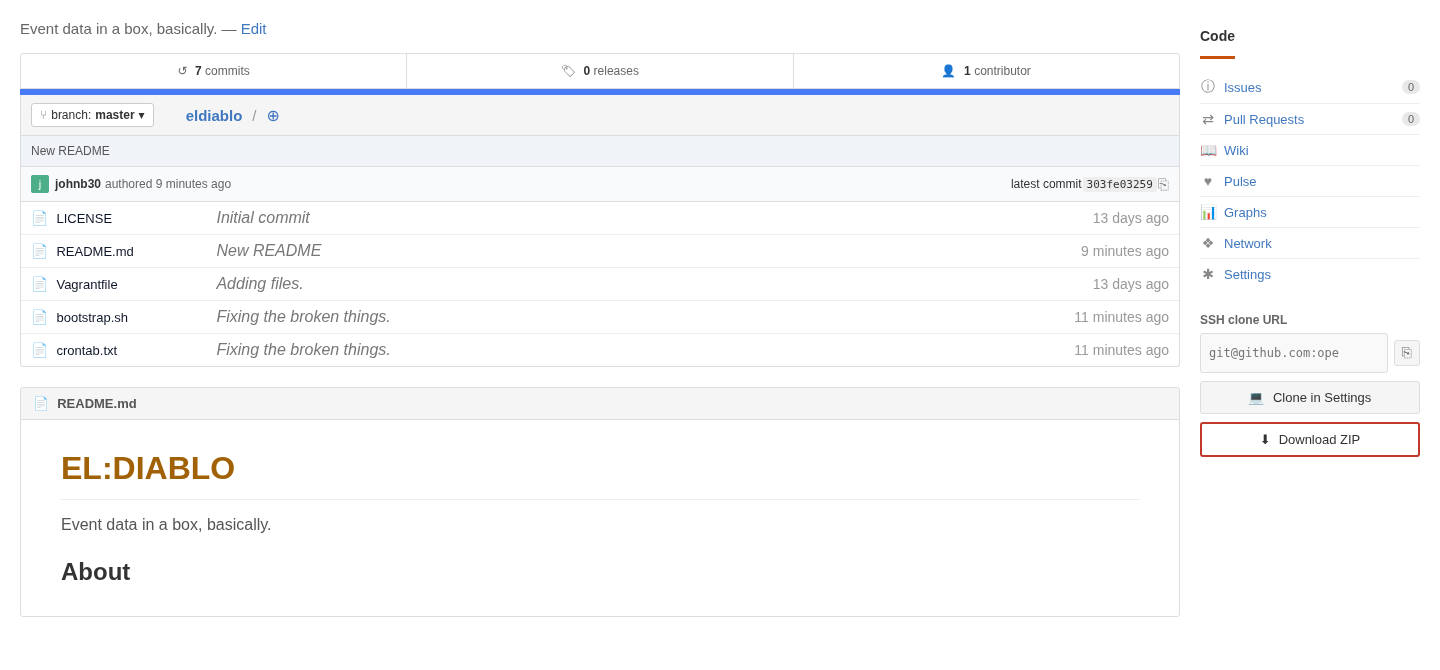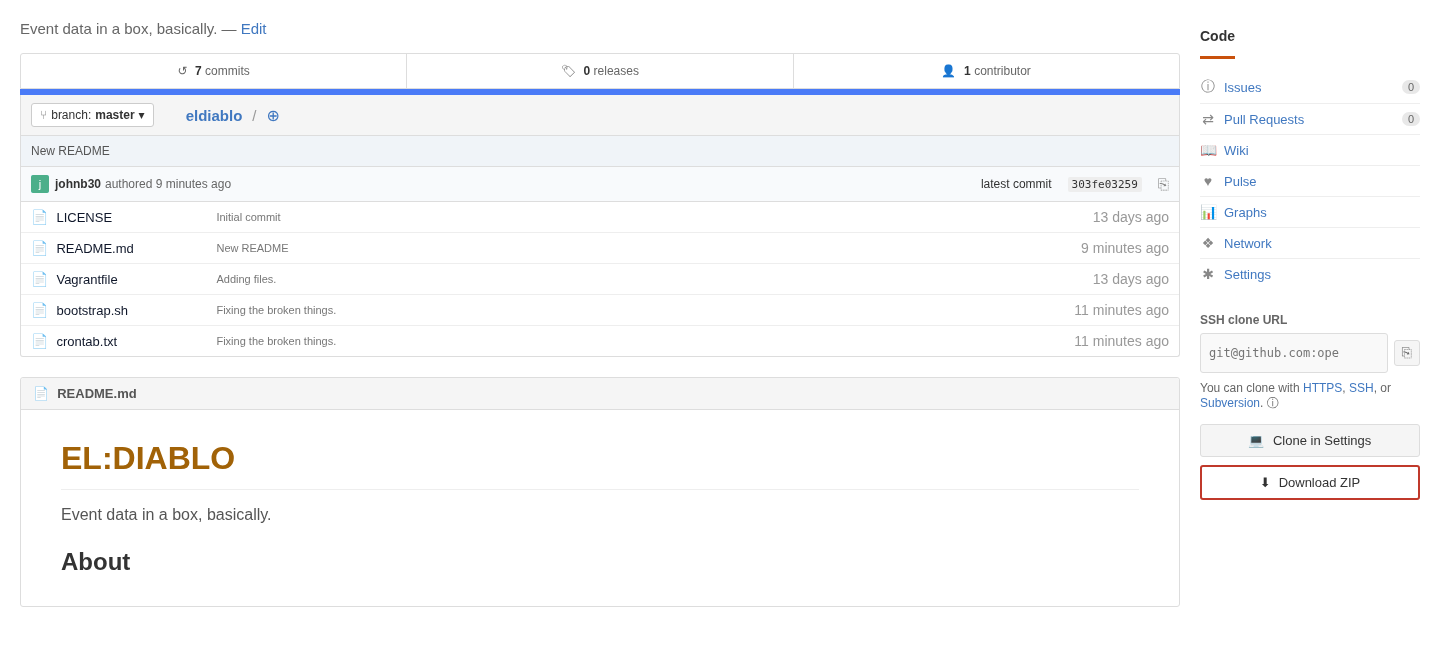--- a/index.html
+++ b/index.html
@@ -32,29 +32,29 @@
     .slash { font-size: 15px; color: #999; margin: 0 2px; }
     .add-file-icon { color: #4078c0; font-size: 16px; cursor: pointer; }
 
     
     .file-table { border: 1px solid #ddd; border-top: none; border-radius: 0 0 3px 3px; overflow: hidden; }
     .file-table-header { background: #f0f4f8; padding: 8px 10px; font-size: 12px; color: #555; border-bottom: 1px solid #ddd; }
     .file-table-commit-row { display: flex; align-items: center; padding: 8px 10px; background: #f8fafc; border-bottom: 1px solid #ddd; font-size: 12px; }
     .commit-author-avatar { width: 18px; height: 18px; background: #6cc; border-radius: 2px; margin-right: 6px; display: inline-flex; align-items: center; justify-content: center; overflow: hidden; }
     .commit-author { font-weight: bold; color: #333; }
     .commit-message { color: #666; margin-left: 4px; }
-    .commit-meta { margin-left: auto; display: flex; align-items: center; gap: 16px; padding-left: 21px; }
+    .commit-meta { margin-left: auto; display: flex; align-items: center; gap: 1px; padding-left: 21px; }
     .commit-hash { font-family: monospace; background: #eee; padding: 1px 4px; border-radius: 2px; font-size: 11px; }
     .copy-icon { color: #888; cursor: pointer; font-size: 14px; }
 
     .file-row { display: flex; align-items: center; padding: 7px 10px; border-bottom: 1px solid #eee; font-size: 13px; }
     .file-row:last-child { border-bottom: none; }
     .file-icon { color: #888; margin-right: 8px; font-size: 14px; }
     .file-name { color: #0f172a; text-decoration: none; flex: 0 0 160px; }
-    .file-commit { color: #777; flex: 1; font-size: 11px; }
+    .file-commit { color: #777; flex: 1; font-size: 16px; font-style: italic; }
     .file-age { color: #999; font-size: 14px; margin-left: auto; white-space: nowrap; }
 
     
     .readme-section { border: 1px solid #ddd; border-radius: 3px; margin-top: 20px; }
     .readme-header { display: flex; align-items: center; gap: 8px; padding: 8px 12px; background: #f5f5f5; border-bottom: 1px solid #ddd; font-size: 13px; font-weight: bold; color: #555; border-radius: 3px 3px 0 0; }
     .readme-body { padding: 30px 40px; }
     .readme-title { font-size: 32px; font-weight: bold; color: #a16207; border-bottom: 1px solid #eee; padding-bottom: 12px; margin-bottom: 16px; }
     .readme-subtitle { font-size: 16px; color: #555; margin-bottom: 24px; }
     .readme-about { font-size: 24px; font-weight: bold; color: #333; }
     .sidebar-section { font-size: 14px; font-weight: bold; color: #333; padding: 8px 0 12px 0; border-bottom: 3px solid #c9510c; display: inline-block; margin-bottom: 12px; }
@@ -232,27 +232,20 @@
     
     <div class="clone-section">
       <div class="clone-label">
         <span>SSH</span>
         <span>clone URL</span>
       </div>
       <div class="clone-url-row">
         <input class="clone-url-input" type="text" readonly="" placeholder="git@github.com:ope" style="">
         <button class="copy-btn">⎘</button>
       </div>
-      <div class="clone-note">
-        <span>You can clone with</span>
-        <a href="#">HTTPS</a>,
-        <a href="#">SSH</a>,
-        or <a href="#">Subversion</a>.
-        <span>ⓘ</span>
-      </div>
       <button class="clone-desktop-btn">
         <span>💻</span>
         <span>Clone in Settings</span>
       </button>
       <div class="arrow-container">
         <button class="download-zip-btn">
           <span>⬇</span>
           <span>Download ZIP</span>
         </button>
 

